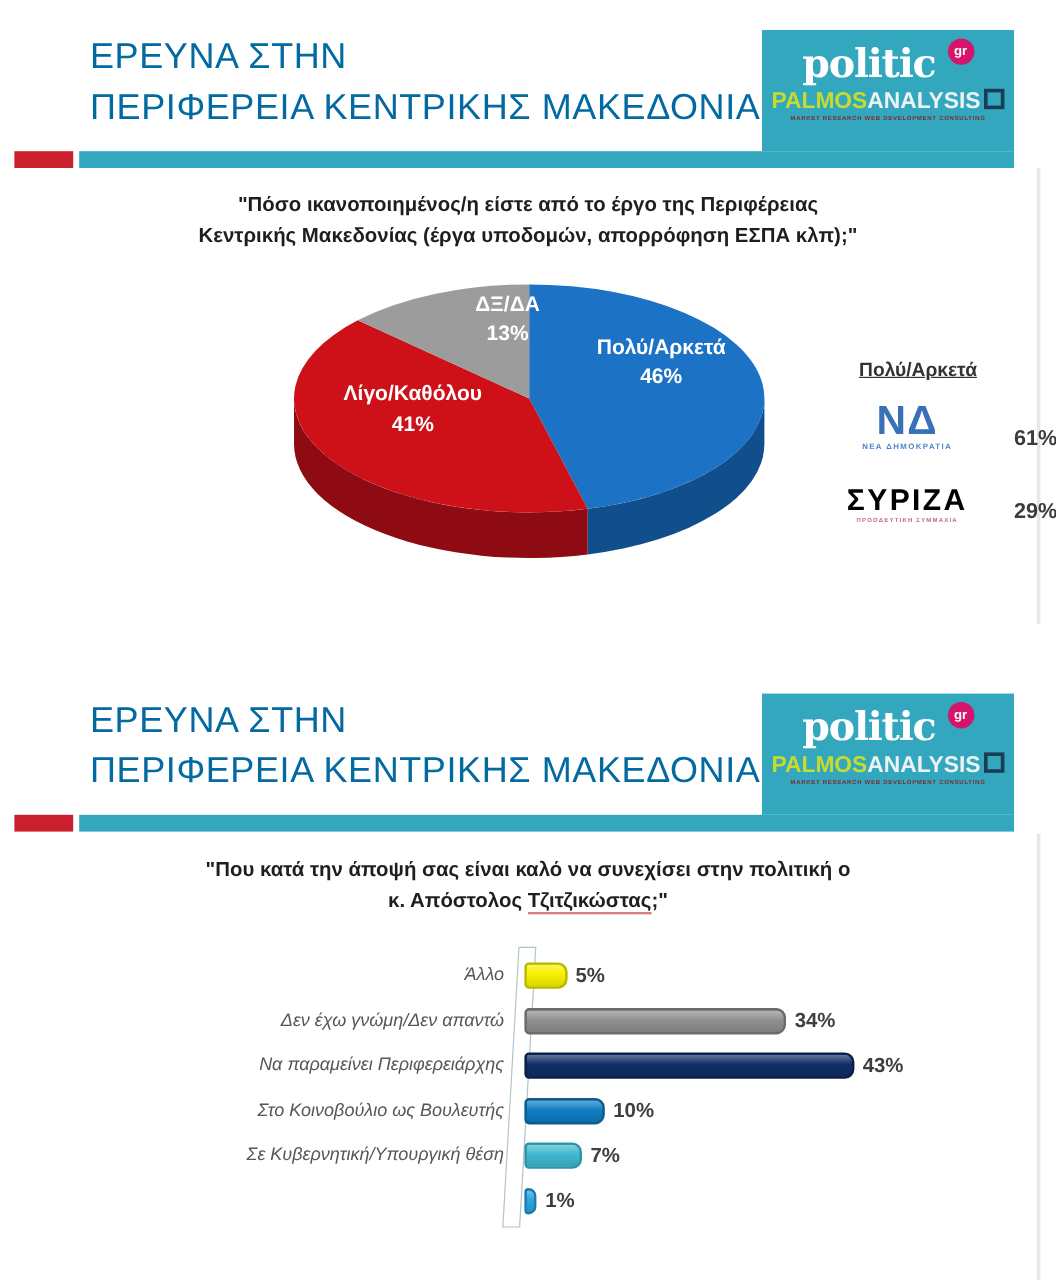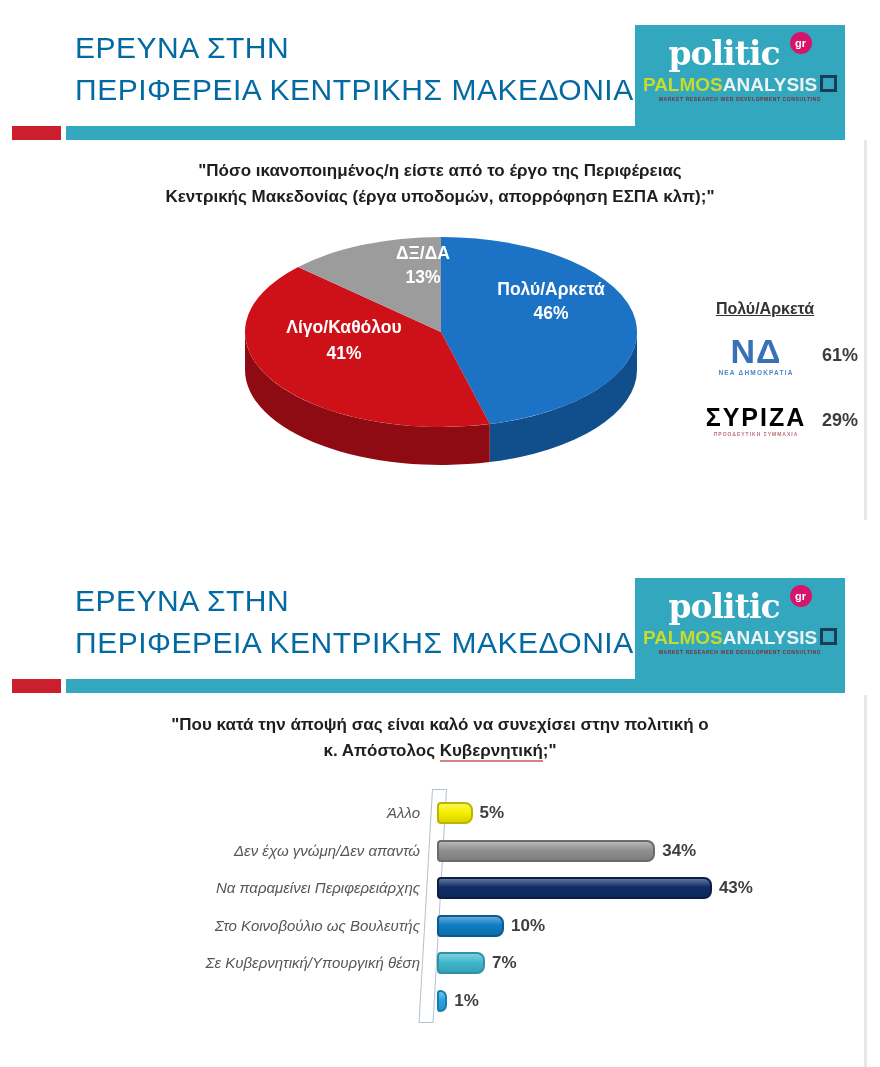--- a/index.html
+++ b/index.html
@@ -39,29 +39,29 @@
   .u-word{border-bottom:2px solid #D98080;padding-bottom:0px;}
 
   
   #pie-svg{position:absolute;left:231px;top:227px;width:420px;height:250px;}
   .pie-label{font-family:"Liberation Sans",sans-serif;font-size:17.5px;
              font-weight:bold;fill:#ffffff;text-anchor:middle;}
 
   
   .bk-title{position:absolute;left:690px;top:300px;width:150px;text-align:center;
             font-size:16px;font-weight:bold;color:#333;text-decoration:underline;}
-  .bk-row{position:absolute;left:702px;display:flex;align-items:center;gap:12px;}
+  .bk-row{position:absolute;left:702px;display:flex;align-items:flex-end;gap:22px;}
   #bk-row-nd{top:334px;}
   #bk-row-syriza{top:404px;}
   .party-logo{width:108px;text-align:center;}
   .nd-name{font-size:34px;line-height:34px;font-weight:bold;color:#3871B8;letter-spacing:1px;}
   .nd-caption{font-size:6.5px;color:#4A86C8;letter-spacing:1.2px;font-weight:bold;margin-top:1px;}
   .syriza-name{font-size:25px;line-height:26px;font-weight:600;color:#000000;letter-spacing:2px;}
   .syriza-caption{font-size:5px;color:#BC6E78;letter-spacing:1px;font-weight:bold;margin-top:1px;}
-  .bk-value{font-size:18px;font-weight:bold;color:#3C3C3C;}
+  .bk-value{font-size:18px;font-weight:bold;color:#3C3C3C;margin-left:13px;}
 
   
   .axis-wall{position:absolute;left:432px;top:236px;width:13px;height:232px;
              background:#fff;border:1px solid #AFC3CF;
              transform:skewX(-3.3deg);transform-origin:top left;}
   .cat-label{position:absolute;left:0;width:420px;text-align:right;
              font-size:15px;font-style:italic;color:#565656;line-height:22px;}
   .bar-row{position:absolute;left:437px;display:flex;align-items:center;}
   .hbar{height:18px;border:2px solid;border-radius:4px 8px 8px 4px;box-sizing:content-box;}
   .bar-value{font-size:17px;font-weight:bold;color:#3F3F3F;margin-left:7px;}
@@ -130,21 +130,21 @@
       <div class="logo-politic"><span>politic</span><span class="logo-badge js-badge-bg" style="background: rgb(212, 21, 107);">gr</span></div>
       <div class="logo-sub"><span class="js-palmos" style="color: rgb(198, 219, 46);">PALMOS</span><span class="js-analysis" style="color: rgb(237, 243, 245);">ANALYSIS</span><span class="sq"></span></div>
       <div class="logo-tagline">MARKET RESEARCH   WEB DEVELOPMENT   CONSULTING</div>
     </div>
     <div class="bar-red js-red" style="background: rgb(204, 31, 45);"></div>
     <div class="bar-teal js-teal" style="background: rgb(50, 167, 190);"></div>
     <div class="slide-edge"></div>
 
     <div class="question">
       <div>"Που κατά την άποψή σας είναι καλό να συνεχίσει στην πολιτική ο</div>
-      <div><span>κ. Απόστολος </span><span class="u-word">Κυβερνητική</span><span>;"</span></div>
+      <div><span>κ. Απόστολος </span><span class="u-word">Τζιτζικώστας</span><span>;"</span></div>
     </div>
 
     <div class="axis-wall"></div>
 
     <div class="cat-label" style="top:249px">Άλλο</div>
     <div class="cat-label" style="top:286.6px">Δεν έχω γνώμη/Δεν απαντώ</div>
     <div class="cat-label" style="top:324.2px">Να παραμείνει Περιφερειάρχης</div>
     <div class="cat-label" style="top:361.8px">Στο Κοινοβούλιο ως Βουλευτής</div>
     <div class="cat-label" style="top:399.4px">Σε Κυβερνητική/Υπουργική θέση</div>
 

